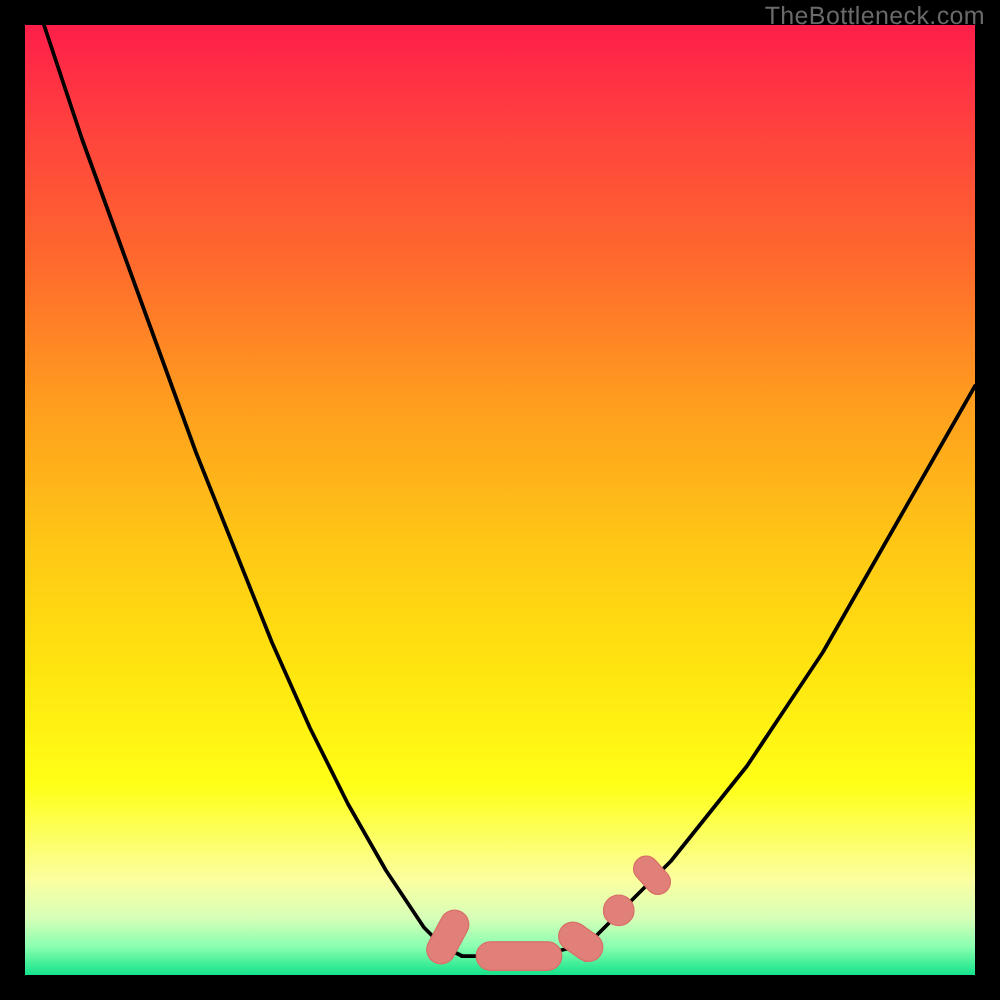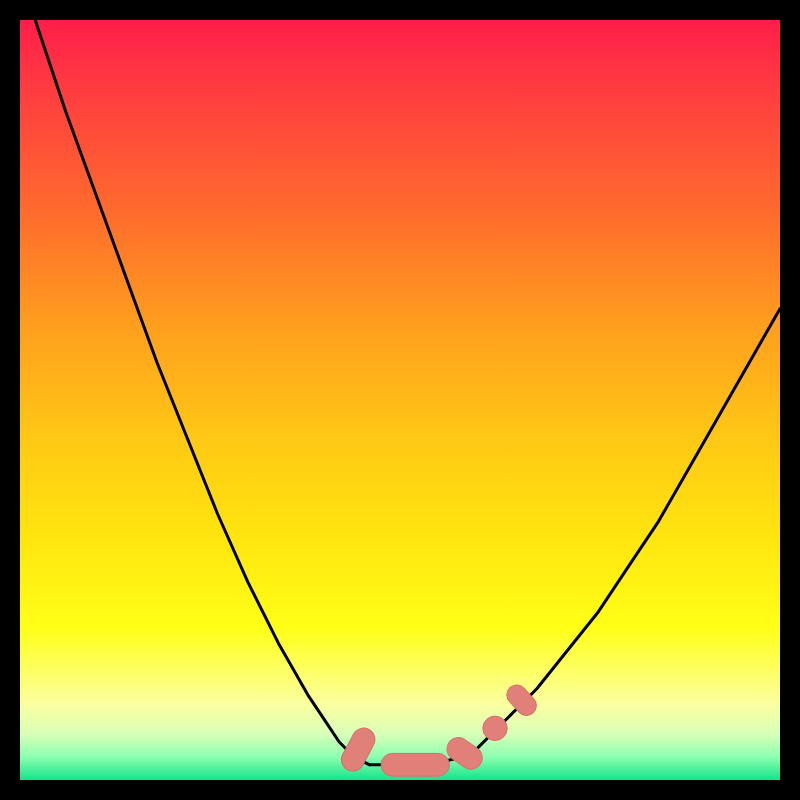--- a/index.html
+++ b/index.html
@@ -62,13 +62,14 @@
         <path d="M15.2 0.0 L45.6 91.2 L76.0 174.8 L106.4 258.4 L136.8 342.0 L167.2 418.0 L197.6 494.0 L228.0 562.4 L258.4 623.2 L288.8 676.4 L304.0 699.2 L319.2 722.0 L334.4 737.2 L349.6 744.8 " fill="none" stroke="#000000" stroke-width="3" stroke-linecap="round" stroke-linejoin="round"></path>
         <path d="M349.6 744.8 L380.0 744.8 L410.4 744.8 L440.8 737.2 L456.0 729.6 " fill="none" stroke="#000000" stroke-width="3" stroke-linecap="round" stroke-linejoin="round"></path>
         <path d="M456.0 729.6 L486.4 699.2 L516.8 668.8 L547.2 630.8 L577.6 592.8 L608.0 547.2 L638.4 501.6 L668.8 448.4 L699.2 395.2 L729.6 342.0 L760.0 288.8 " fill="none" stroke="#000000" stroke-width="3" stroke-linecap="round" stroke-linejoin="round"></path>
         <rect x="315.4" y="718.2" width="45.6" height="22.8" rx="11.4" ry="11.4" fill="#e08079" stroke="#d86f68" stroke-width="1" transform="rotate(-62 338.2 729.6)"></rect>
         <rect x="361.0" y="733.4" width="68.4" height="22.8" rx="11.4" ry="11.4" fill="#e08079" stroke="#d86f68" stroke-width="1" transform="rotate(0 395.2 744.8)"></rect>
         <rect x="425.6" y="722.0" width="38.0" height="22.8" rx="11.4" ry="11.4" fill="#e08079" stroke="#d86f68" stroke-width="1" transform="rotate(35 444.6 733.4)"></rect>
         <circle cx="475.0" cy="708.3" r="12.2" fill="#e08079" stroke="#d86f68" stroke-width="1"></circle>
         <rect x="484.5" y="670.3" width="34.2" height="19.8" rx="9.9" ry="9.9" fill="#e08079" stroke="#d86f68" stroke-width="1" transform="rotate(48 501.6 680.2)"></rect>
       </svg>
   </div>
+  <div class="watermark">TheBottleneck.com</div>
 </div>
 
 </body></html>

